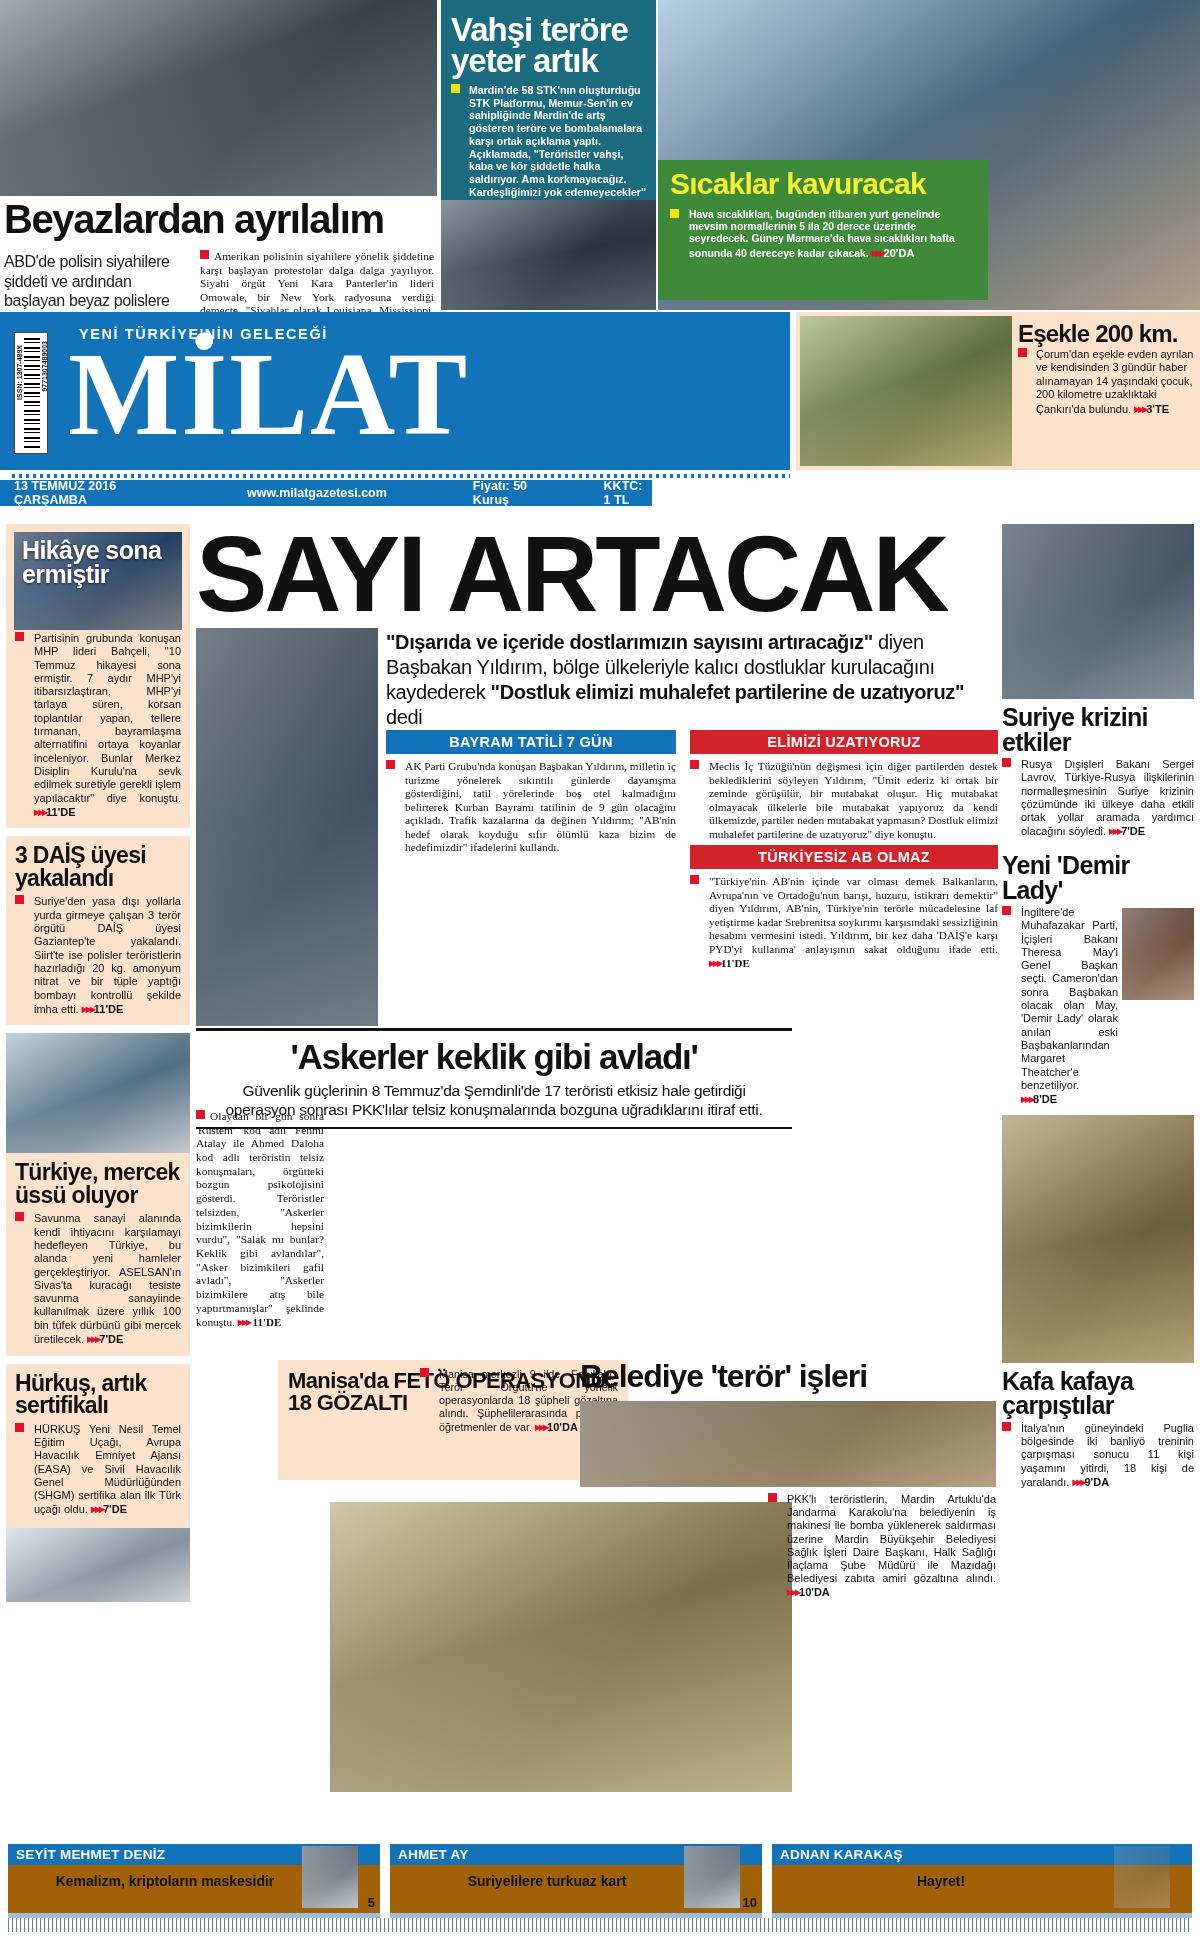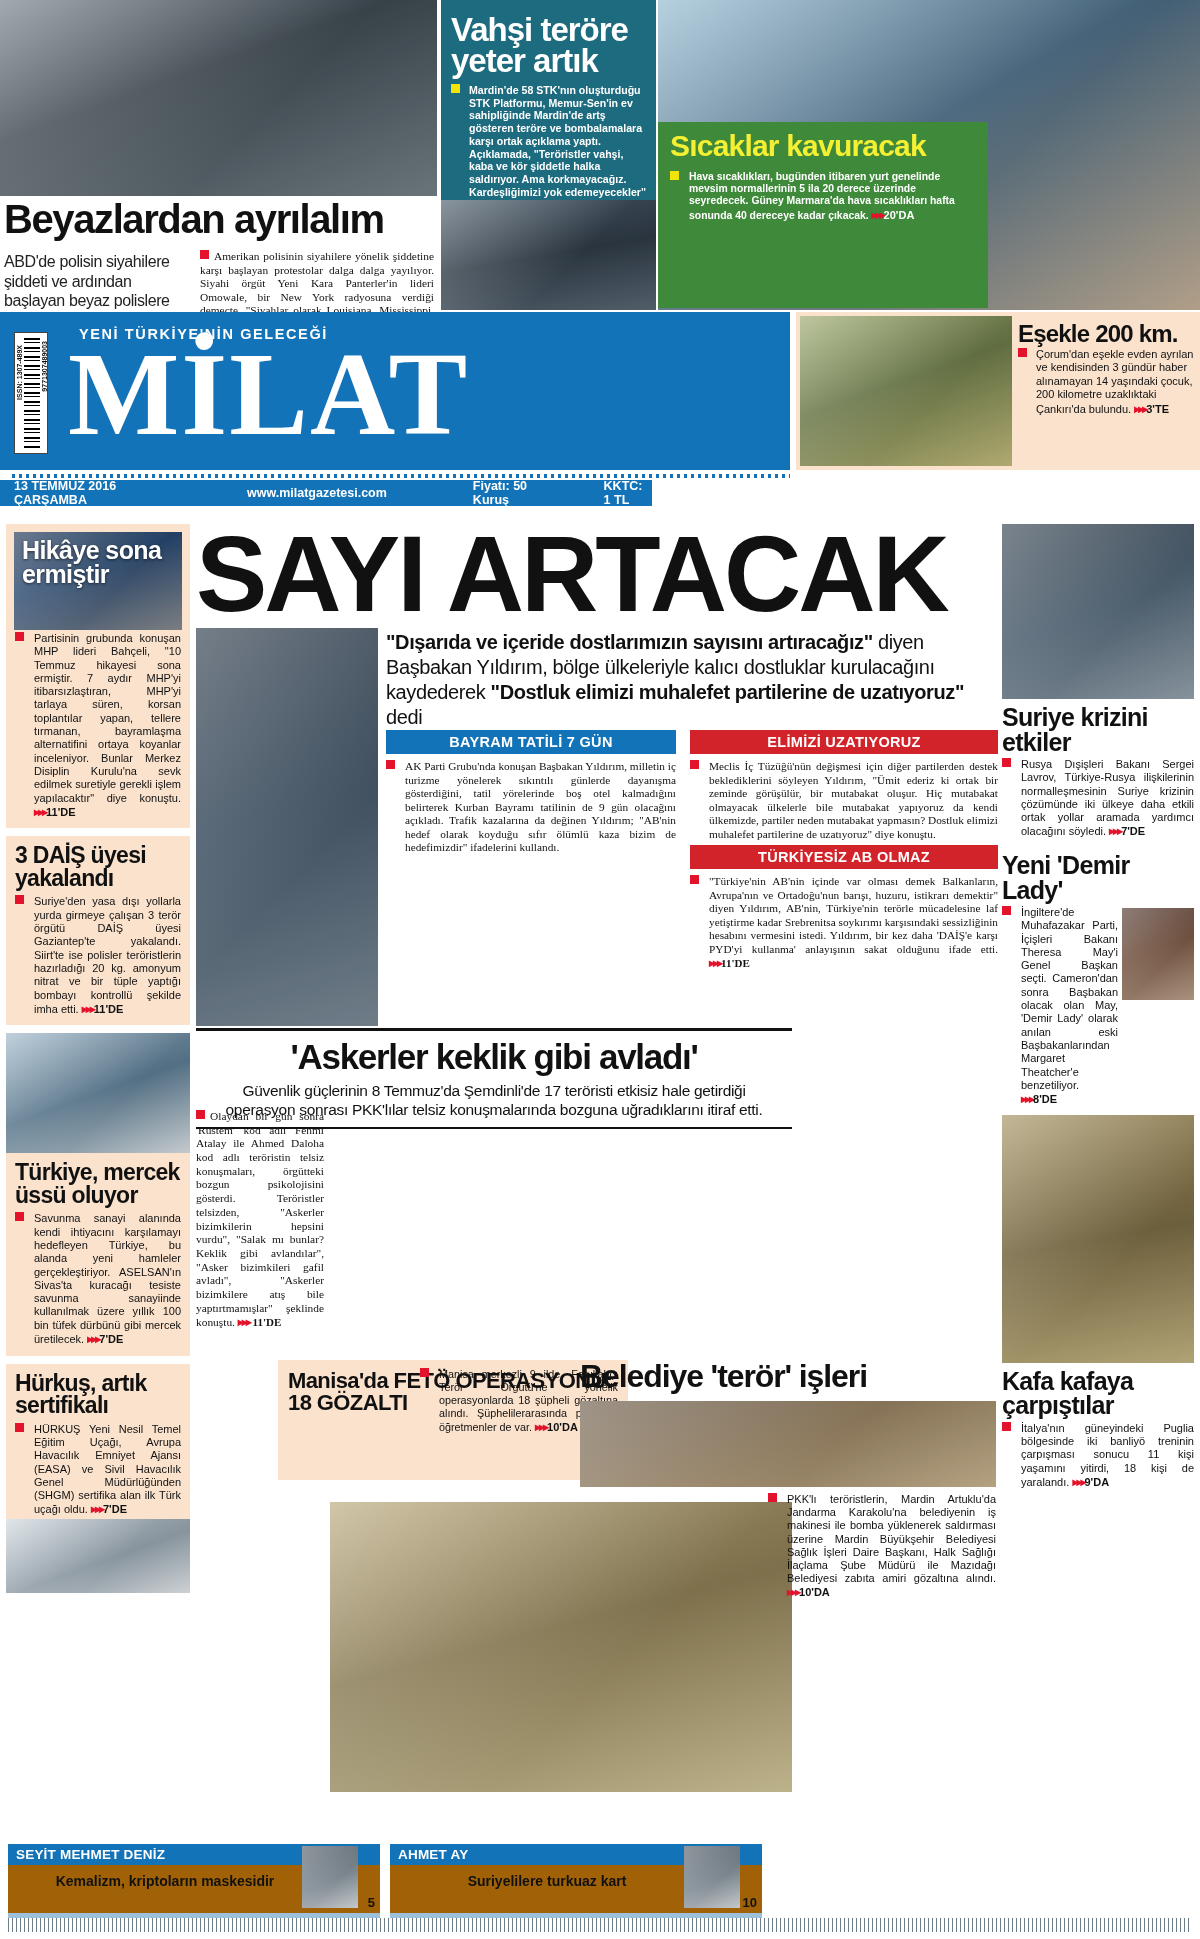--- a/index.html
+++ b/index.html
@@ -55,21 +55,21 @@
   #tealbox { left:441px; top:0; width:215px; height:310px; background:#1d6b7e; color:#fff; }
   #tealbox .tb-h { font-size:33px; font-weight:bold; line-height:.94; letter-spacing:-1px;
                    padding:14px 9px 0 10px; }
   #tealbox .tb-body { font-size:10.6px; line-height:1.2; font-weight:bold; padding:8px 9px 0 10px;
                       display:flex; gap:4px; }
   #photo-mardin { position:absolute; left:0; bottom:0; width:215px; height:110px; }
 
   
   #heatwrap { left:658px; top:0; width:542px; height:310px; }
   #photo-heat { left:0; top:0; width:542px; height:310px; }
-  #heat-green { position:absolute; left:0; bottom:2px; width:330px; height:186px;
+  #heat-green { position:absolute; left:0; bottom:10px; width:330px; height:140px;
                 background:#3f8a3a; color:#fff; }
   #heat-green .hh { font-size:30px; font-weight:bold; line-height:.95; letter-spacing:-.8px;
                     color:#f5f032; padding:10px 10px 0 12px; }
   #heat-green .hb { font-size:10.4px; line-height:1.2; font-weight:bold; padding:10px 10px 0 12px;
                     display:flex; gap:5px; }
 
   
   #masthead { left:0; top:312px; width:1200px; height:212px; }
   #mast-blue { left:0; top:0; width:790px; height:158px; background:#1273b8; }
   #mast-slogan { left:79px; top:14px; font-size:14.5px; font-weight:bold; letter-spacing:1.6px; color:#fff; }
@@ -264,21 +264,21 @@
       <div class="lbh">Türkiye, mercek üssü oluyor</div>
       <div class="lbtx">
         <span class="bullet"></span>
         <span><span>Savunma sanayi alanında kendi ihtiyacını karşılamayı hedefleyen Türkiye, bu alanda yeni hamleler gerçekleştiriyor. ASELSAN'ın Sivas'ta kuracağı tesiste savunma sanayiinde kullanılmak üzere yıllık 100 bin tüfek dürbünü gibi mercek üretilecek.</span>
         <span class="jump"><span class="arrows">▸▸▸</span><span>7'DE</span></span></span>
       </div>
     </div>
 
     <div class="lbox">
       <div class="lbh">Hürkuş, artık sertifikalı</div>
-      <div class="lbtx" style="padding-bottom:2px;">
+      <div class="lbtx" style="padding-bottom:11px;">
         <span class="bullet"></span>
         <span><span>HÜRKUŞ Yeni Nesil Temel Eğitim Uçağı, Avrupa Havacılık Emniyet Ajansı (EASA) ve Sivil Havacılık Genel Müdürlüğünden (SHGM) sertifika alan ilk Türk uçağı oldu.</span>
         <span class="jump"><span class="arrows">▸▸▸</span><span>7'DE</span></span></span>
       </div>
       <div class="ph ph-plane" style="width:100%;height:74px;"></div>
     </div>
   </div>
 
   <div class="abs" id="centercol">
     <div id="mainhead">SAYI ARTACAK</div>
@@ -390,17 +390,24 @@
       <div class="cnum">5</div>
       <div class="cfoot"></div>
     </div>
     <div class="cbox" style="left:390px;width:372px;">
       <div class="cname">AHMET AY</div>
       <div class="ctitle">Suriyelilere turkuaz kart</div>
       <div class="ph ph-man cpic"></div>
       <div class="cnum">10</div>
       <div class="cfoot"></div>
     </div>
+    <div class="cbox" style="left:772px;width:420px;">
+      <div class="cname">ADNAN KARAKAŞ</div>
+      <div class="ctitle" style="padding-right:90px;">Hayret!</div>
+      <div class="ph ph-man cpic" style="opacity:.35;"></div>
+      <div class="cnum"></div>
+      <div class="cfoot"></div>
+    </div>
   </div>
 
   <div class="abs" id="hairline"></div>
 
 </div>
 
 </body></html>

